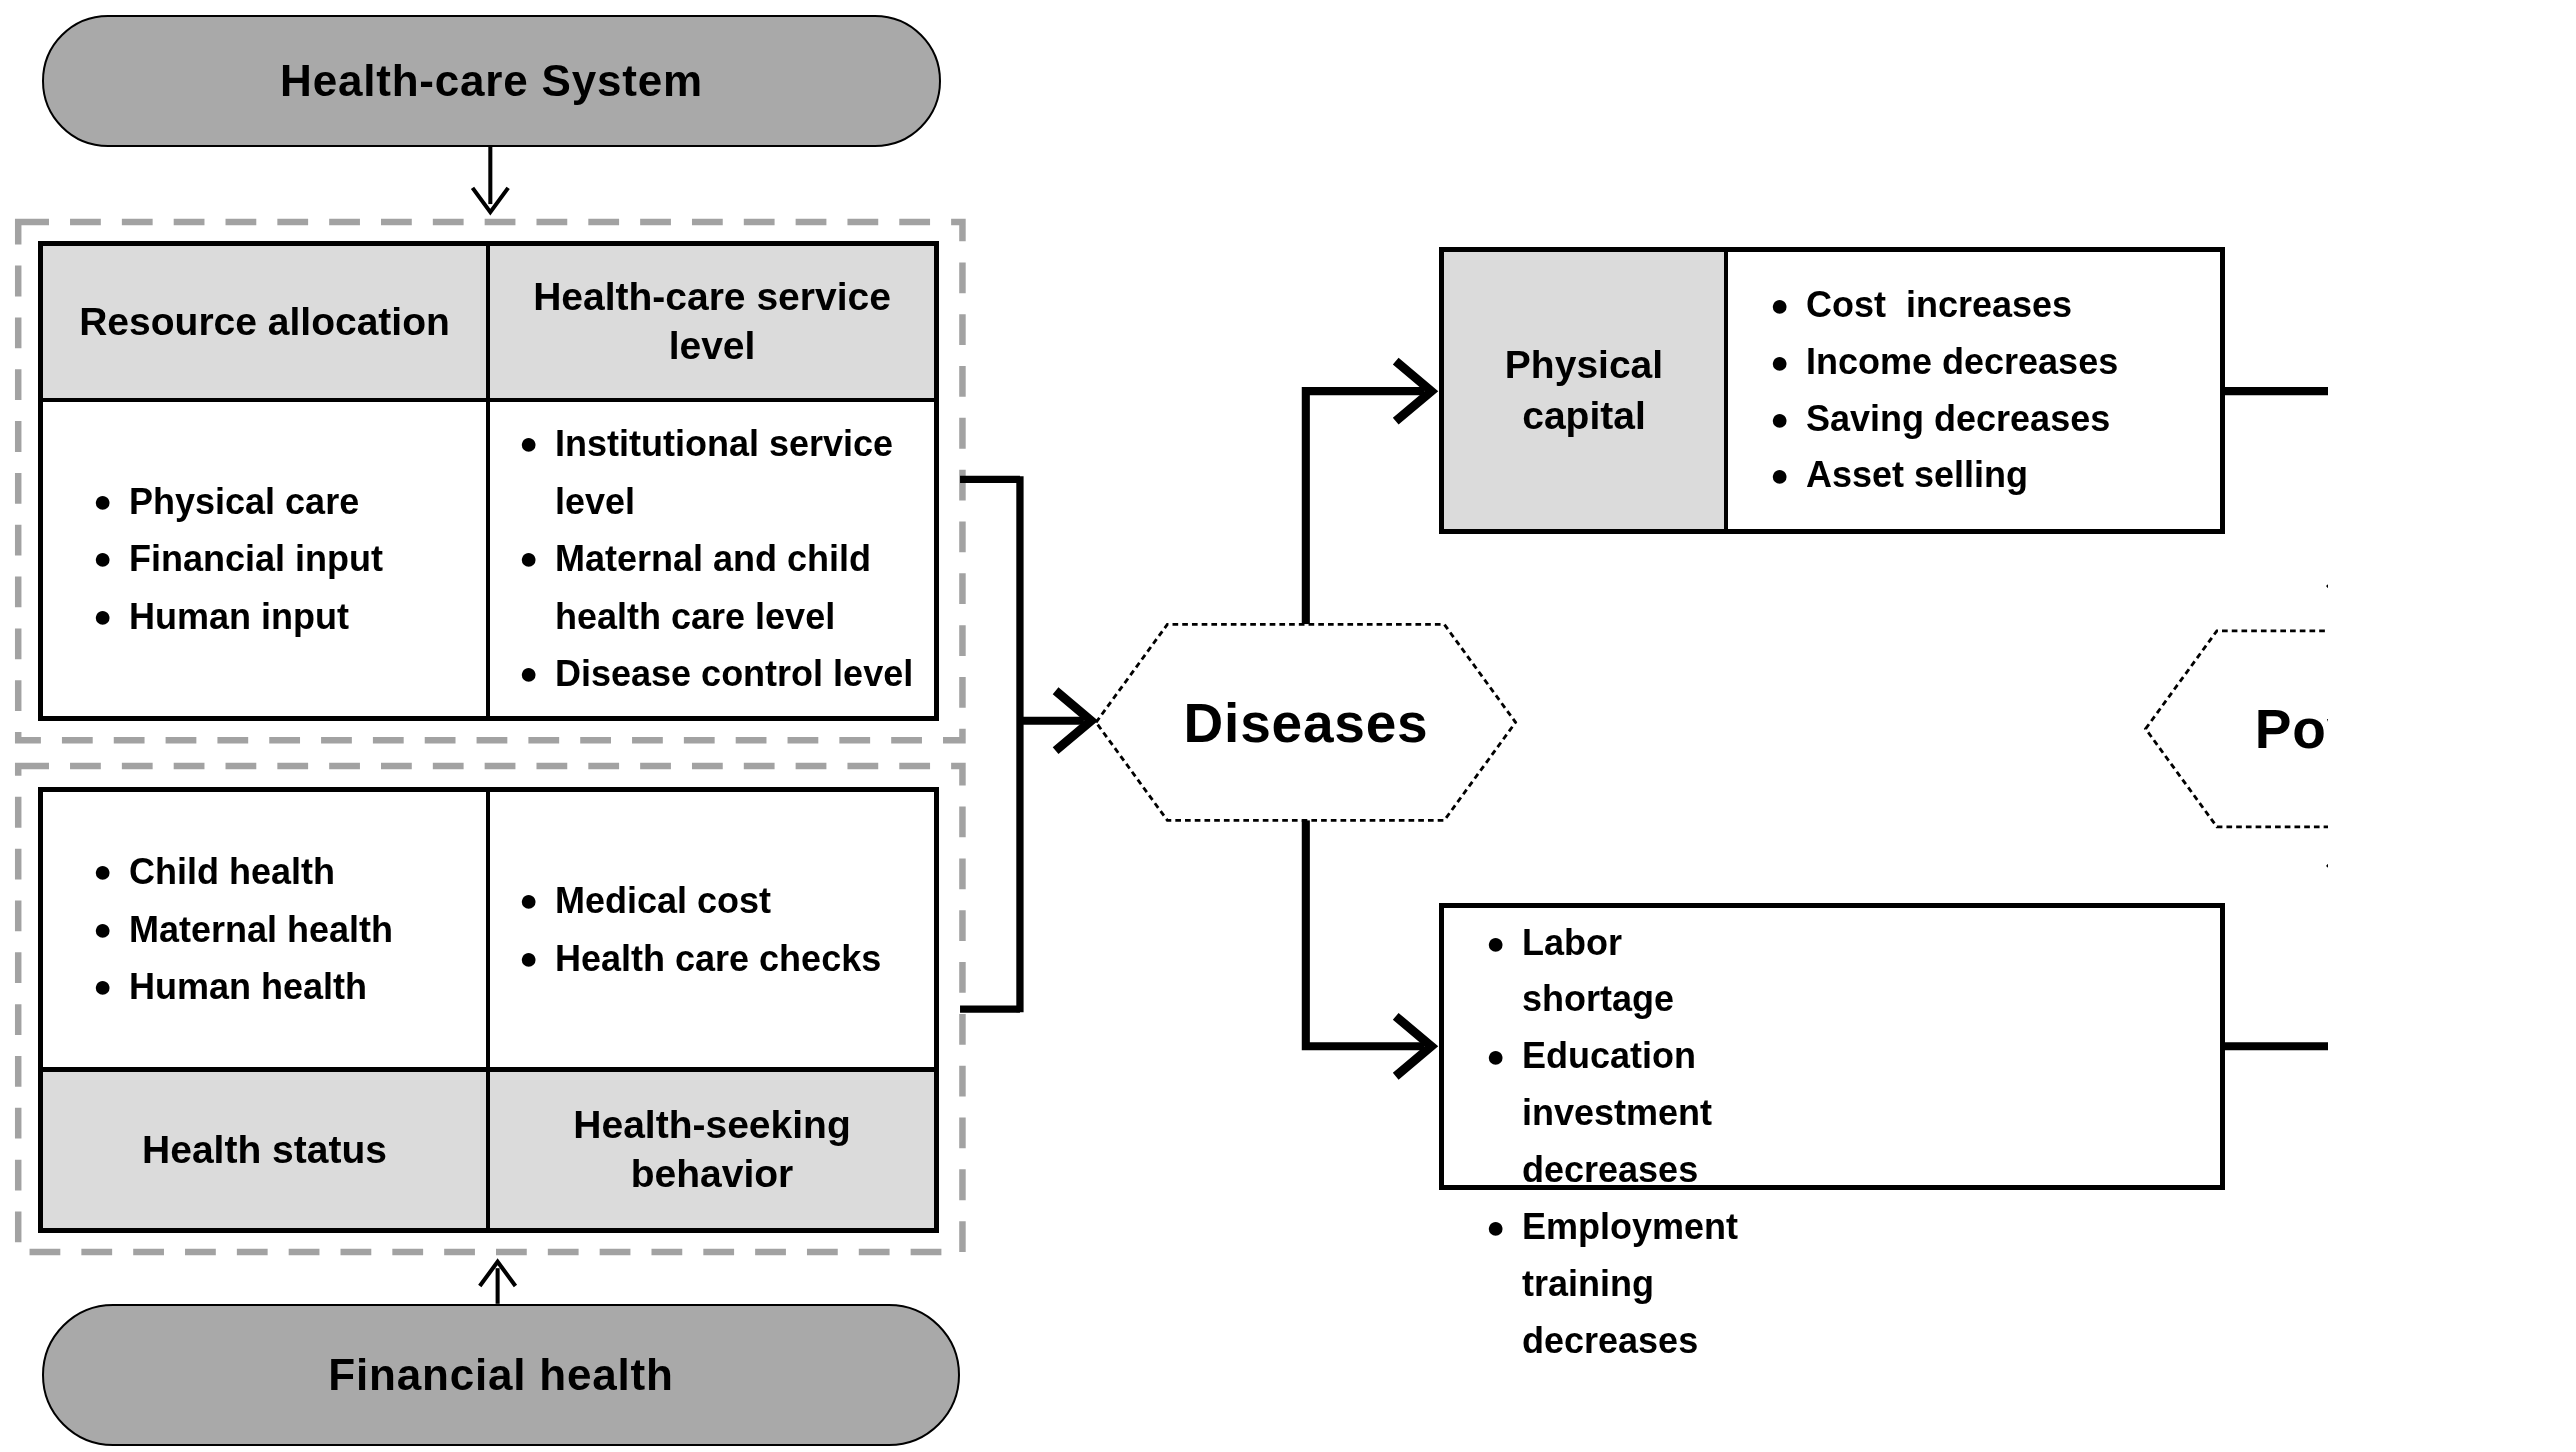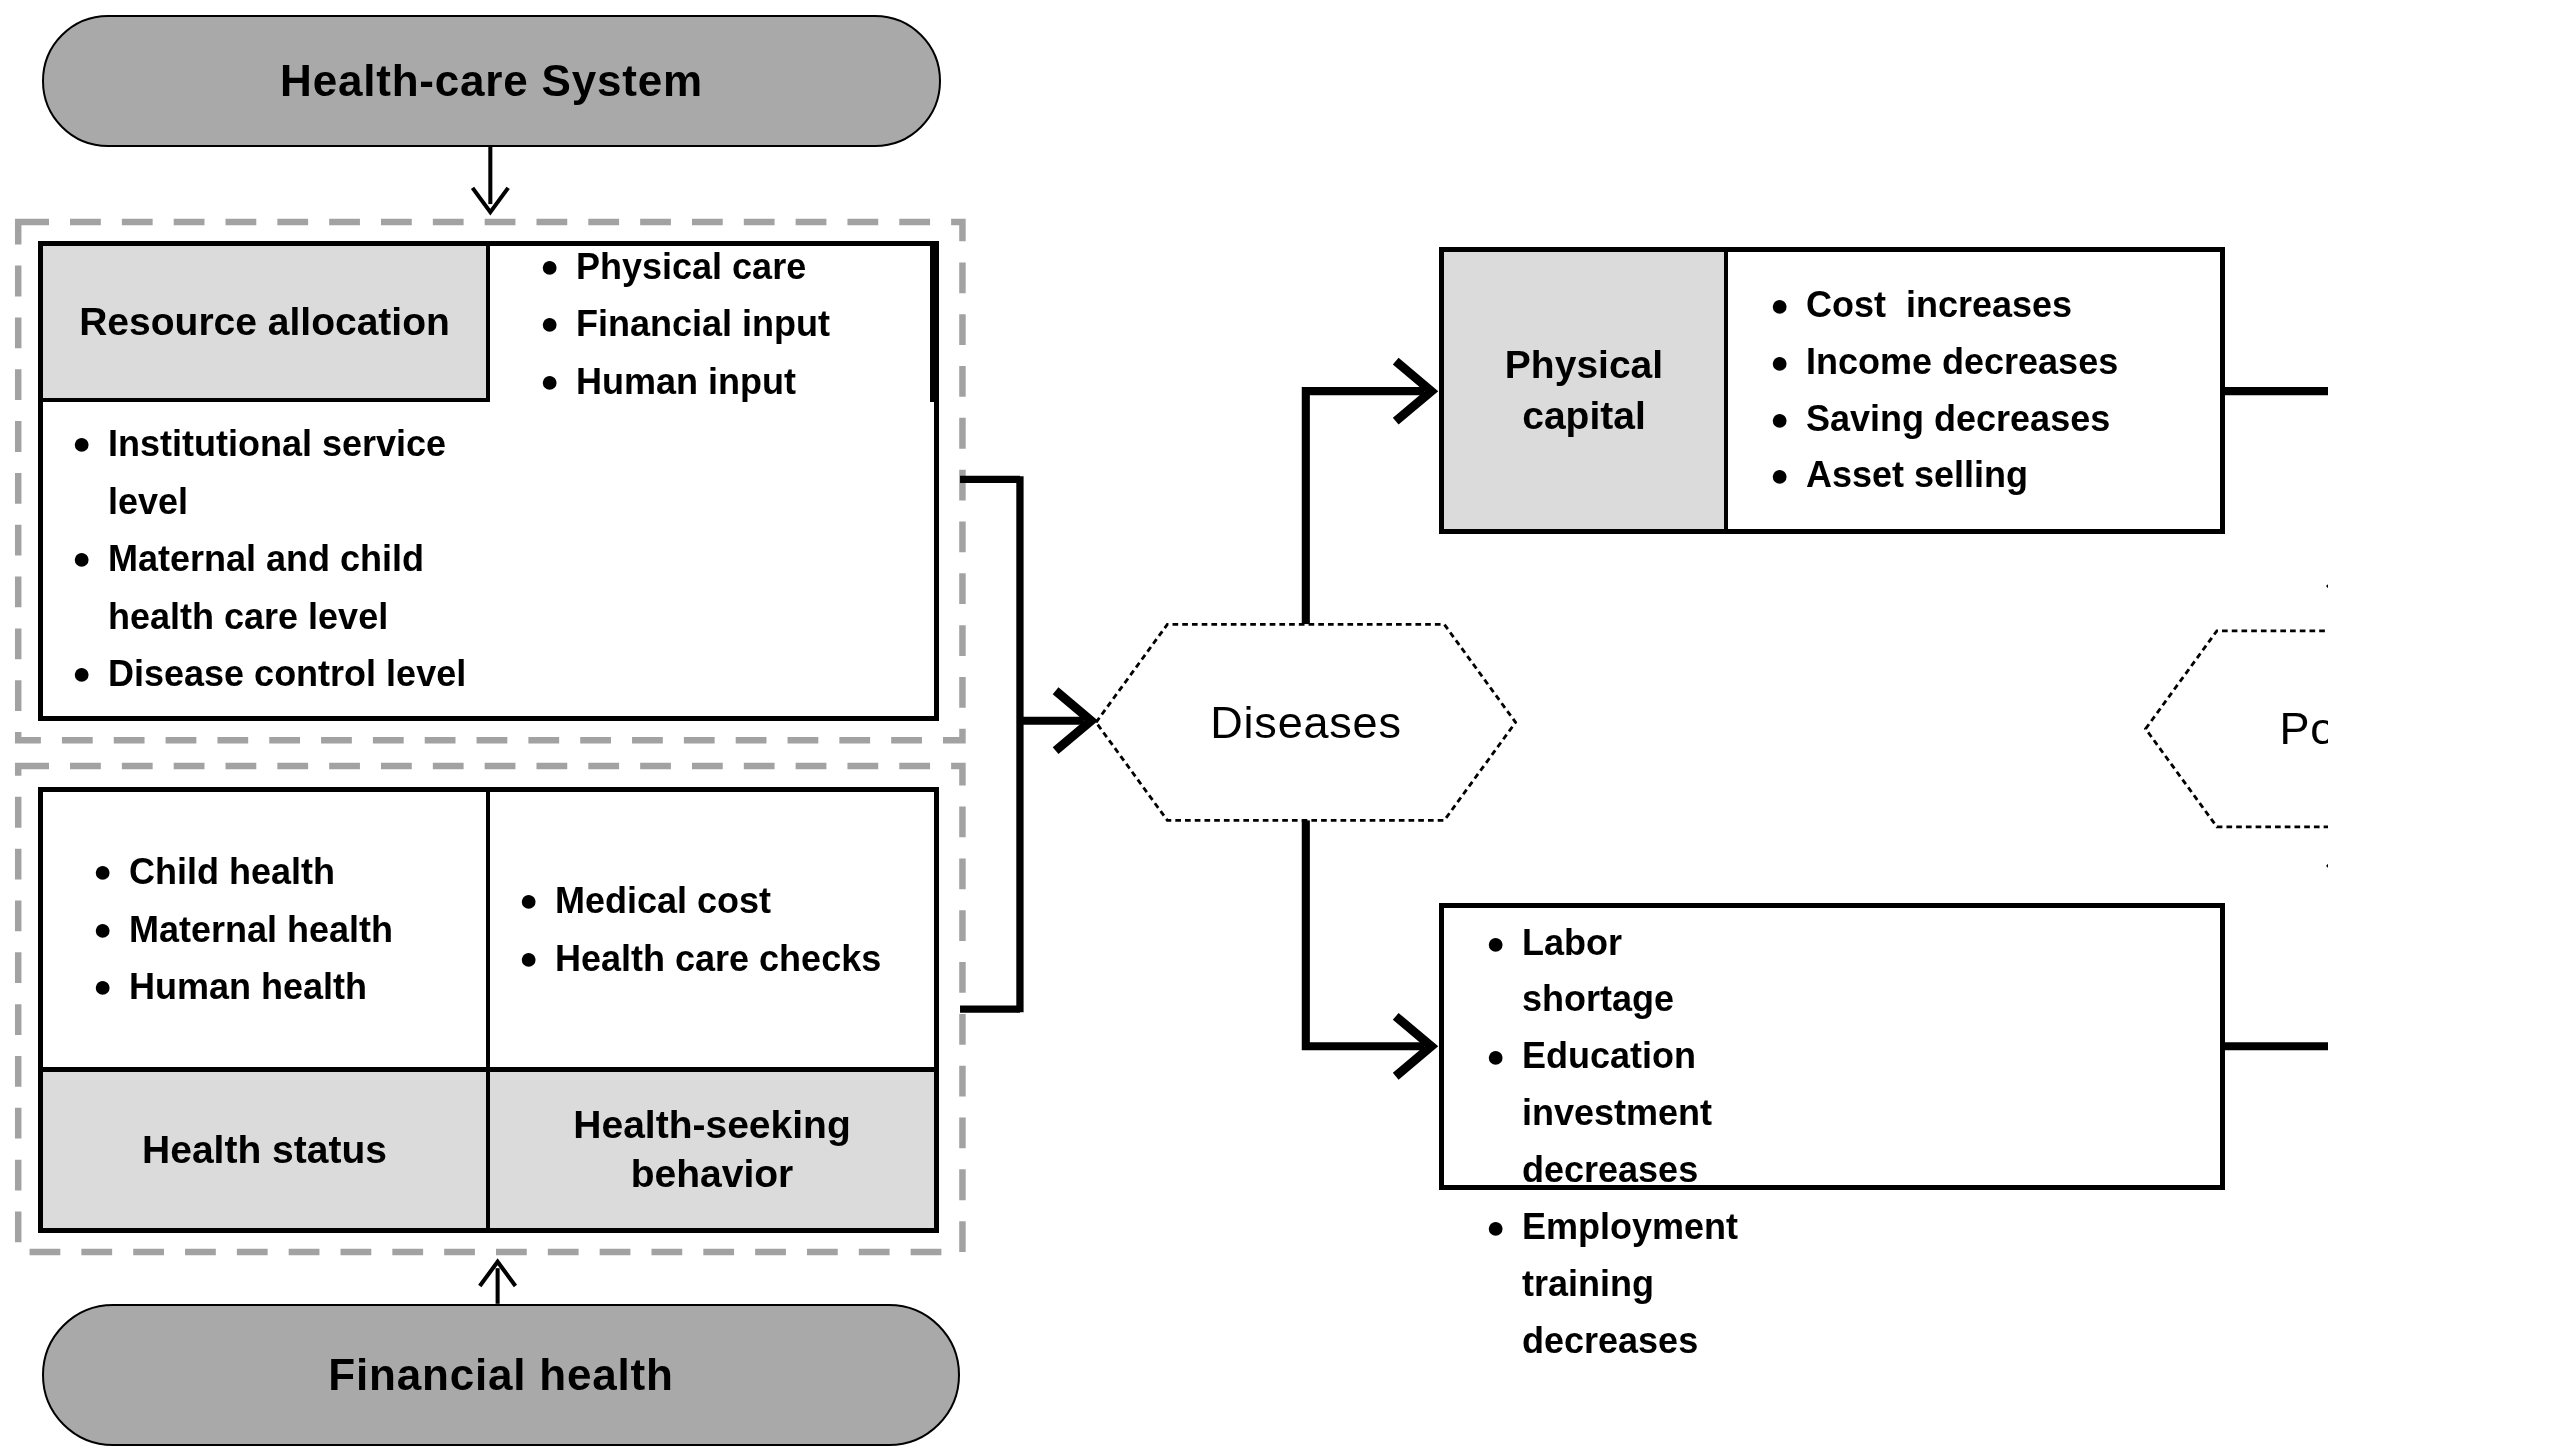--- a/index.html
+++ b/index.html
@@ -46,21 +46,21 @@
   #human-box{left:1439px;top:903px;width:786px;height:287px;}
   .caplabel{
     background:var(--header_fill,#dbdbdb);border-right:4px solid var(--line,#000);
     display:flex;align-items:center;justify-content:center;text-align:center;
     font-size:39px;font-weight:700;line-height:1.3;padding:0 24px;box-sizing:border-box;
   }
   .capitems .bullets{padding:6.5px 8px 6.5px 42px;}
   .capitems .bi{line-height:1.58;}
 
   
-  .hexlabel{position:absolute;display:flex;align-items:center;justify-content:center;font-size:45px;font-weight:400;letter-spacing:0.8px;}
+  .hexlabel{position:absolute;display:flex;align-items:center;justify-content:center;font-size:55px;font-weight:700;letter-spacing:0.8px;}
   #diseases-label{left:1096px;top:625px;width:420px;height:196px;}
   #poverty-label{left:2146px;top:631px;width:425px;height:196px;}
 </style>
 </head>
 <body>
 
 <div id="canvas">
 
   <svg class="overlay" viewBox="0 0 3180 1793">
 
@@ -113,20 +113,23 @@
   </svg>
 
   <div class="pill" id="pill-top">
     <span>Health-care System</span>
   </div>
 
   <div class="tbl" id="table1">
     <div class="cell hdr vline hline-b">
       <span>Resource allocation</span>
     </div>
+    <div class="cell hdr hline-b">
+      <span>Health-care service level</span>
+    </div>
     <div class="cell vline" id="t1-bl">
       <div class="bullets">
         <div class="bi">
             <span class="dot">●</span>
             <span class="bt">Physical care</span>
           </div>
         <div class="bi">
             <span class="dot">●</span>
             <span class="bt">Financial input</span>
           </div>

